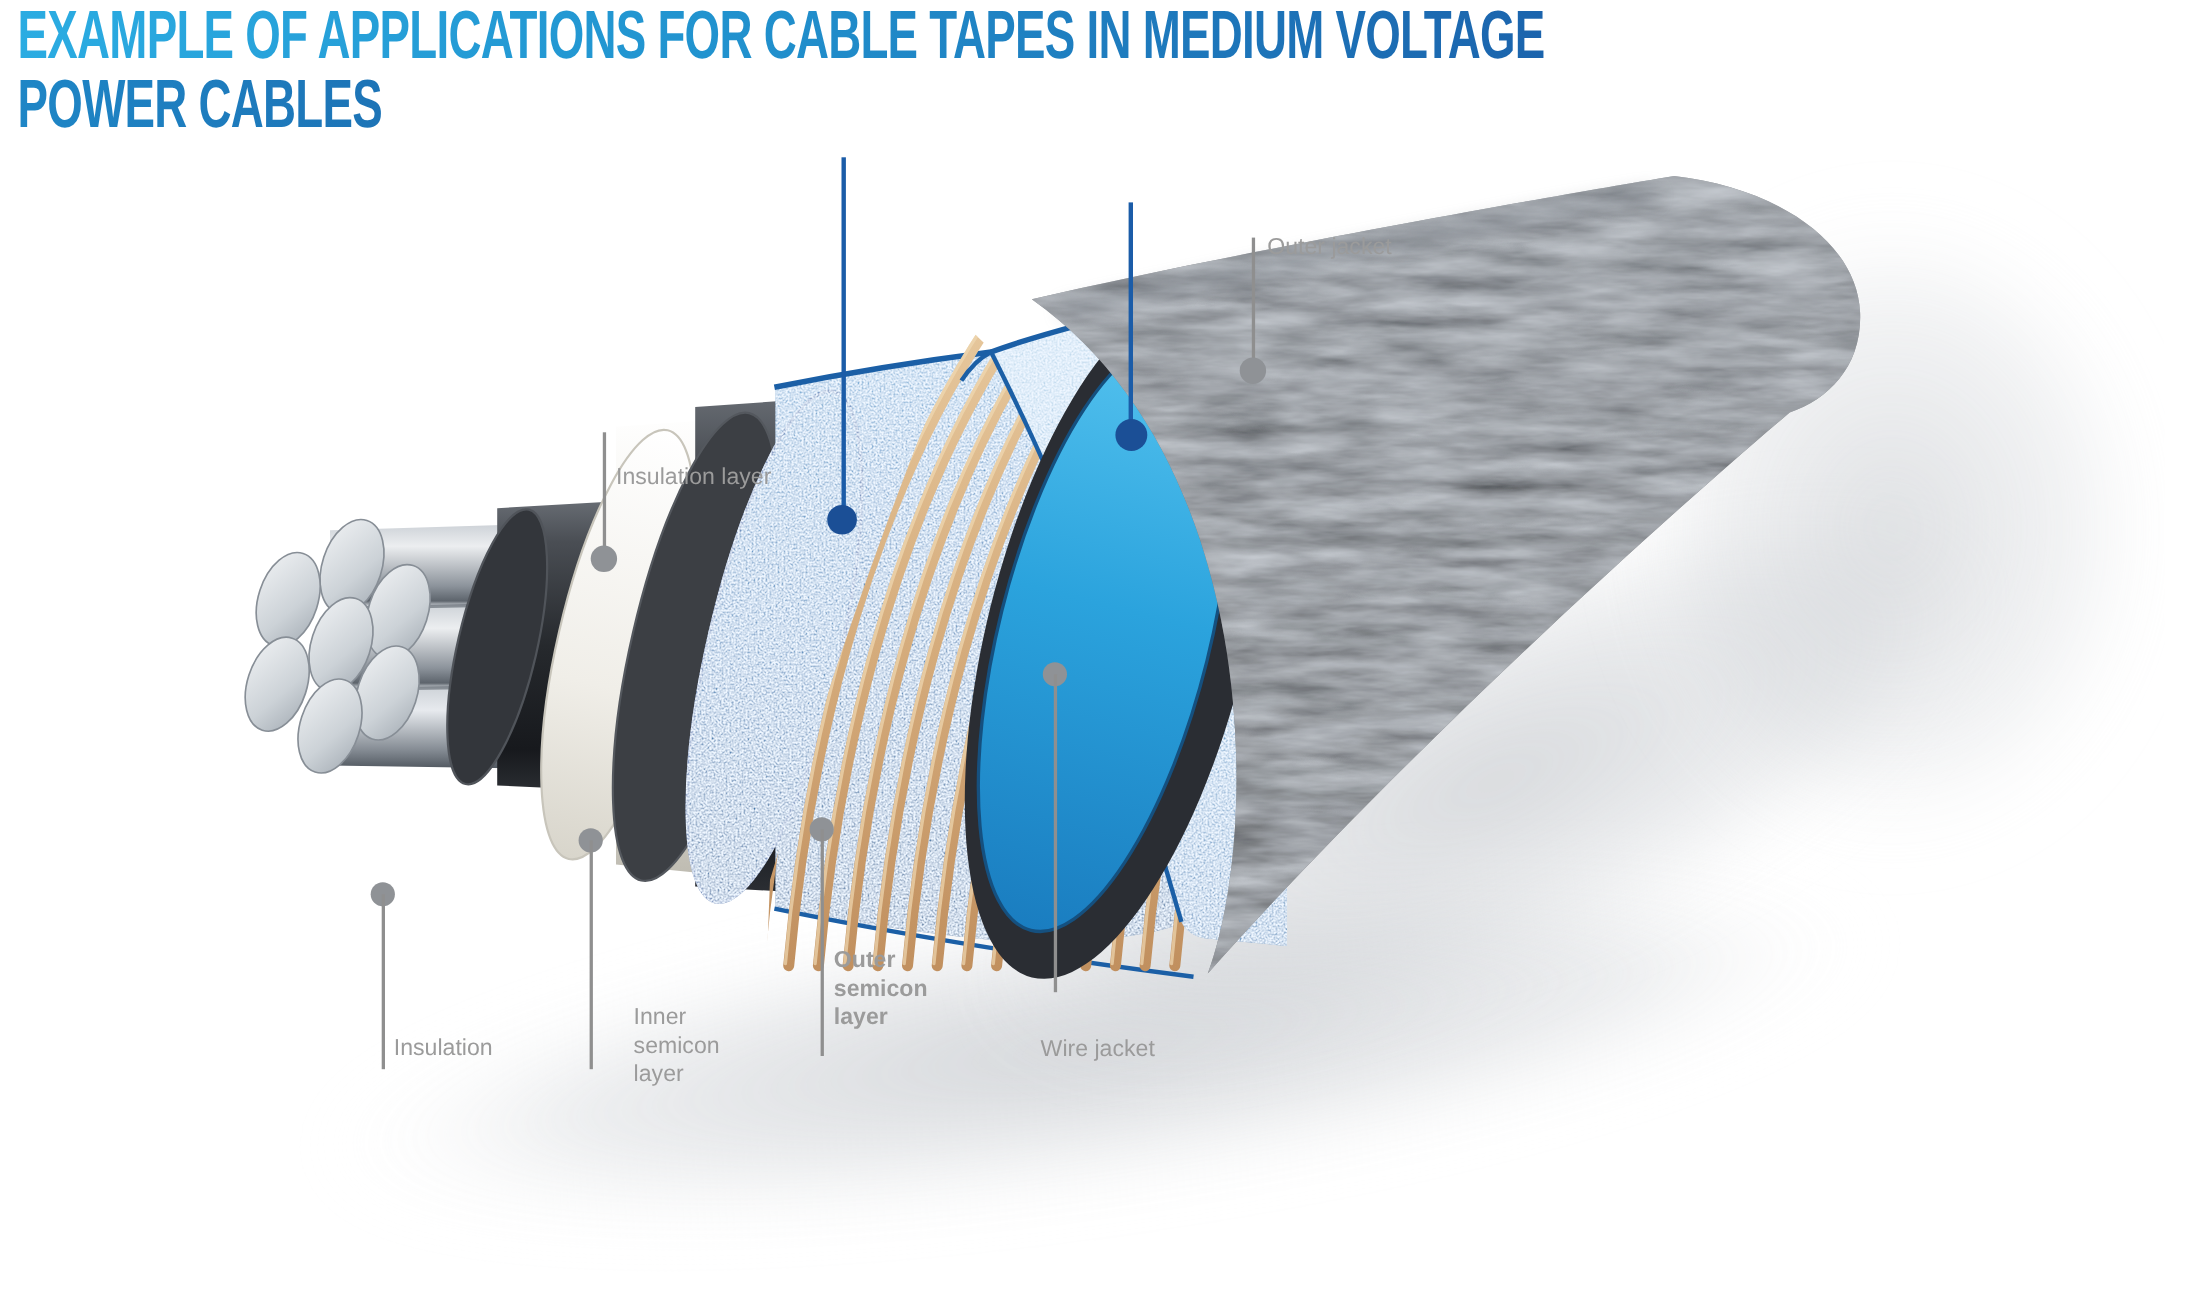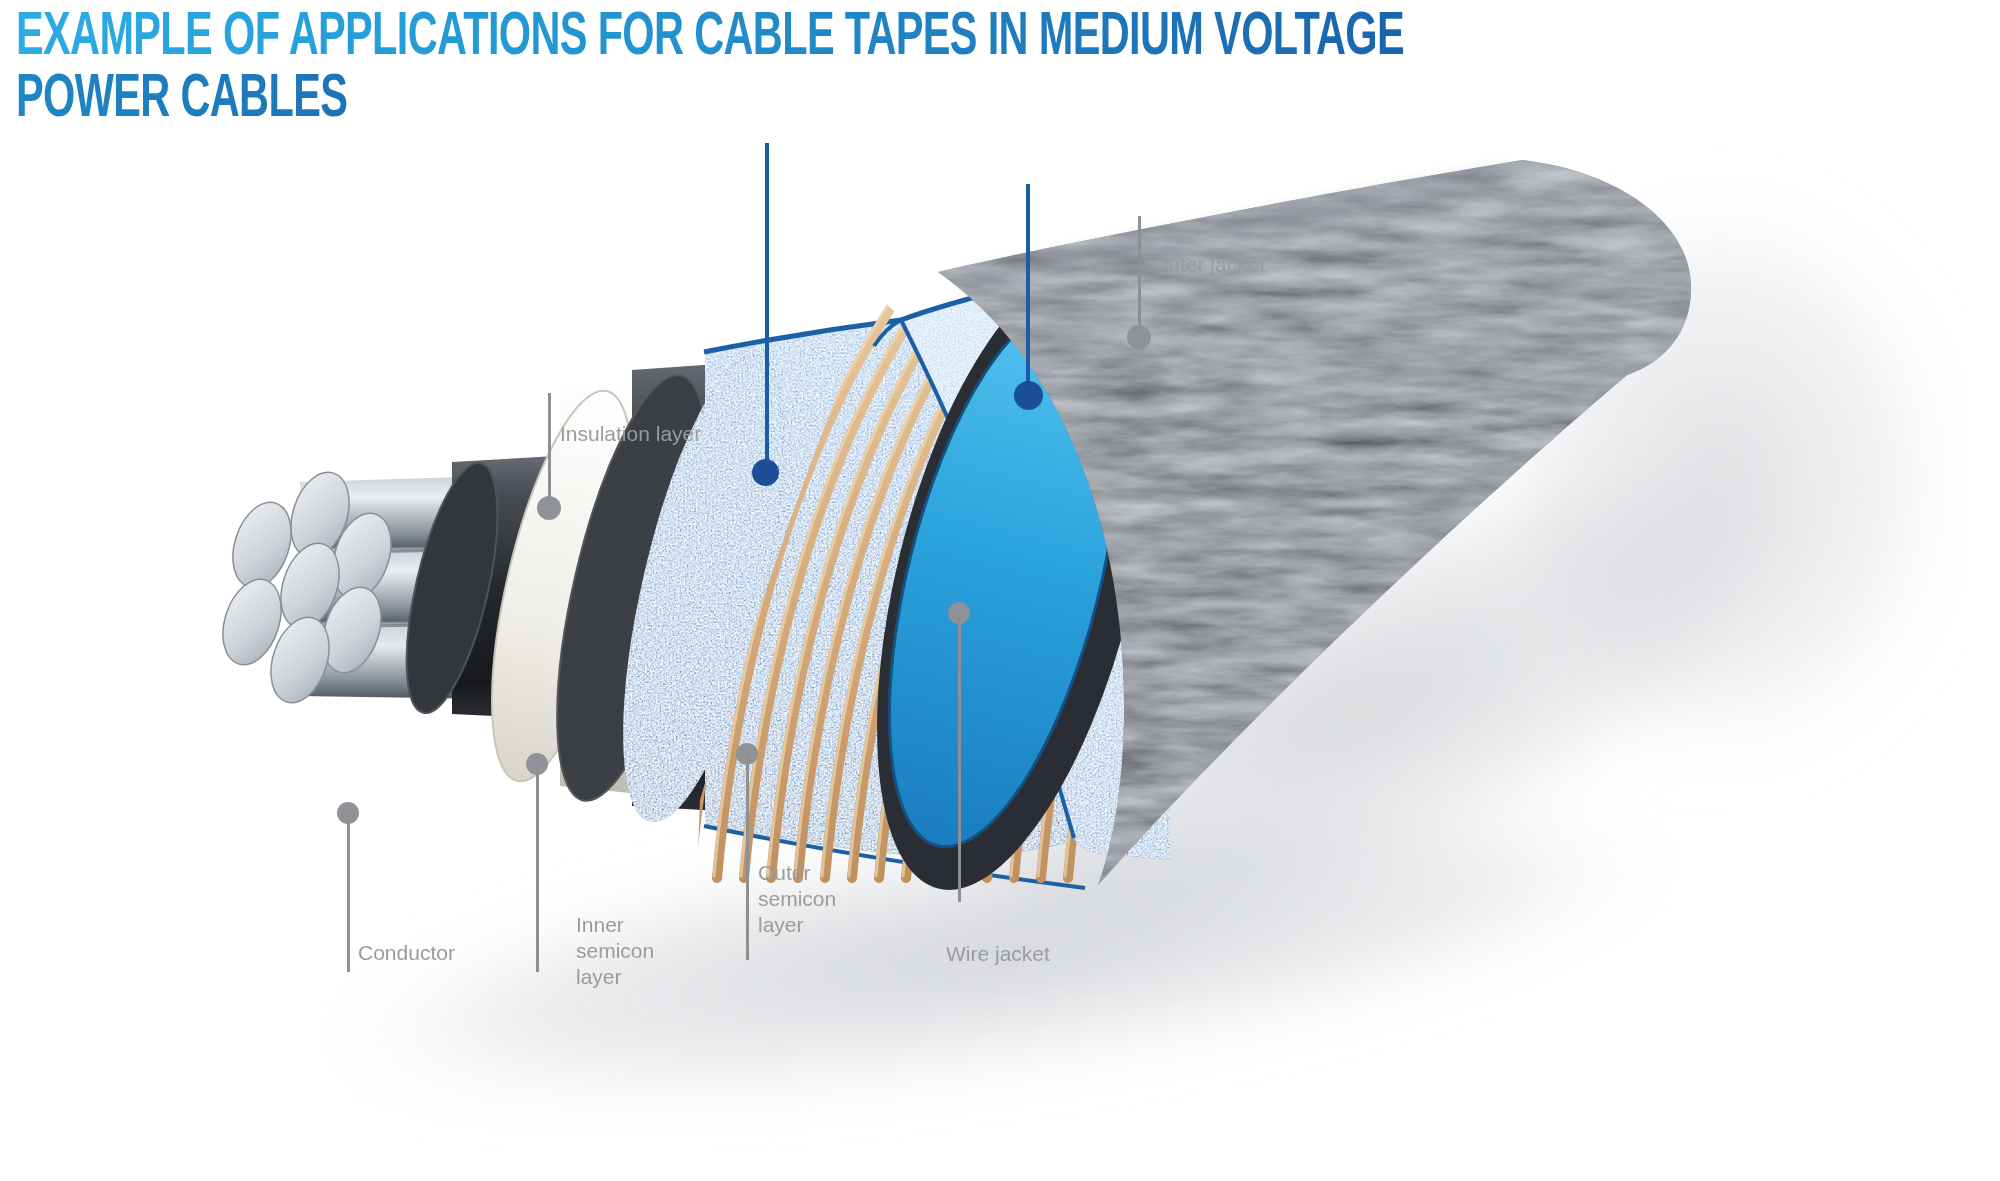--- a/index.html
+++ b/index.html
@@ -259,41 +259,41 @@
     <span class="title-line1">EXAMPLE OF APPLICATIONS FOR CABLE TAPES IN MEDIUM VOLTAGE</span>
     <span class="title-line2">POWER CABLES</span>
   </div>
 
   <div class="c-line blue" style="left:765px;top:143px;height:329px;"></div>
   <div class="c-dot blue" style="left:752px;top:459px;width:27px;height:27px;"></div>
 
   <div class="c-line blue" style="left:1026px;top:184px;height:211px;"></div>
   <div class="c-dot blue" style="left:1014px;top:381px;width:29px;height:29px;"></div>
 
-  <div class="c-label gray" style="left:1152px;top:212px;margin-top:40px;">Outer jacket</div>
+  <div class="c-label gray" style="left:1152px;top:212px;">Outer jacket</div>
   <div class="c-line gray" style="left:1138px;top:216px;height:121px;"></div>
   <div class="c-dot gray" style="left:1127px;top:325px;width:24px;height:24px;"></div>
 
   <div class="c-label gray" style="left:560px;top:389px;margin-top:32px;">Insulation layer</div>
   <div class="c-line gray" style="left:548px;top:393px;height:115px;"></div>
   <div class="c-dot gray" style="left:537px;top:496px;width:24px;height:24px;"></div>
 
   <div class="c-dot gray" style="left:337px;top:802px;width:22px;height:22px;"></div>
   <div class="c-line gray" style="left:347px;top:813px;height:159px;"></div>
-  <div class="c-label gray" style="left:358px;top:940px;">Conductor</div>
+  <div class="c-label gray" style="left:358px;top:940px;">Insulation</div>
 
   <div class="c-dot gray" style="left:526px;top:753px;width:22px;height:22px;"></div>
   <div class="c-line gray" style="left:536px;top:764px;height:208px;"></div>
   <div class="c-label gray" style="left:576px;top:912px;">Inner
 semicon
 layer</div>
 
   <div class="c-dot gray" style="left:736px;top:743px;width:22px;height:22px;"></div>
   <div class="c-line gray" style="left:746px;top:754px;height:206px;"></div>
-  <div class="c-label gray" style="left:758px;top:860px;">Outer
+  <div class="c-label gray" style="left:758px;top:860px;font-weight:bold;">Outer
 semicon
 layer</div>
 
   <div class="c-dot gray" style="left:948px;top:602px;width:22px;height:22px;"></div>
   <div class="c-line gray" style="left:958px;top:613px;height:289px;"></div>
   <div class="c-label gray" style="left:946px;top:941px;">Wire jacket</div>
 
 </div>
 
 </body></html>

